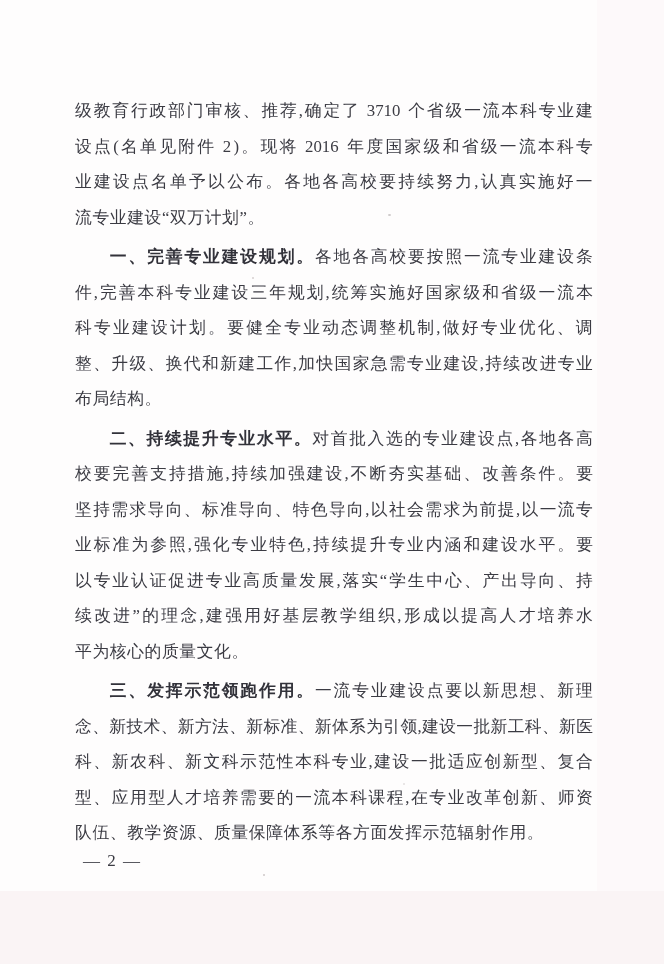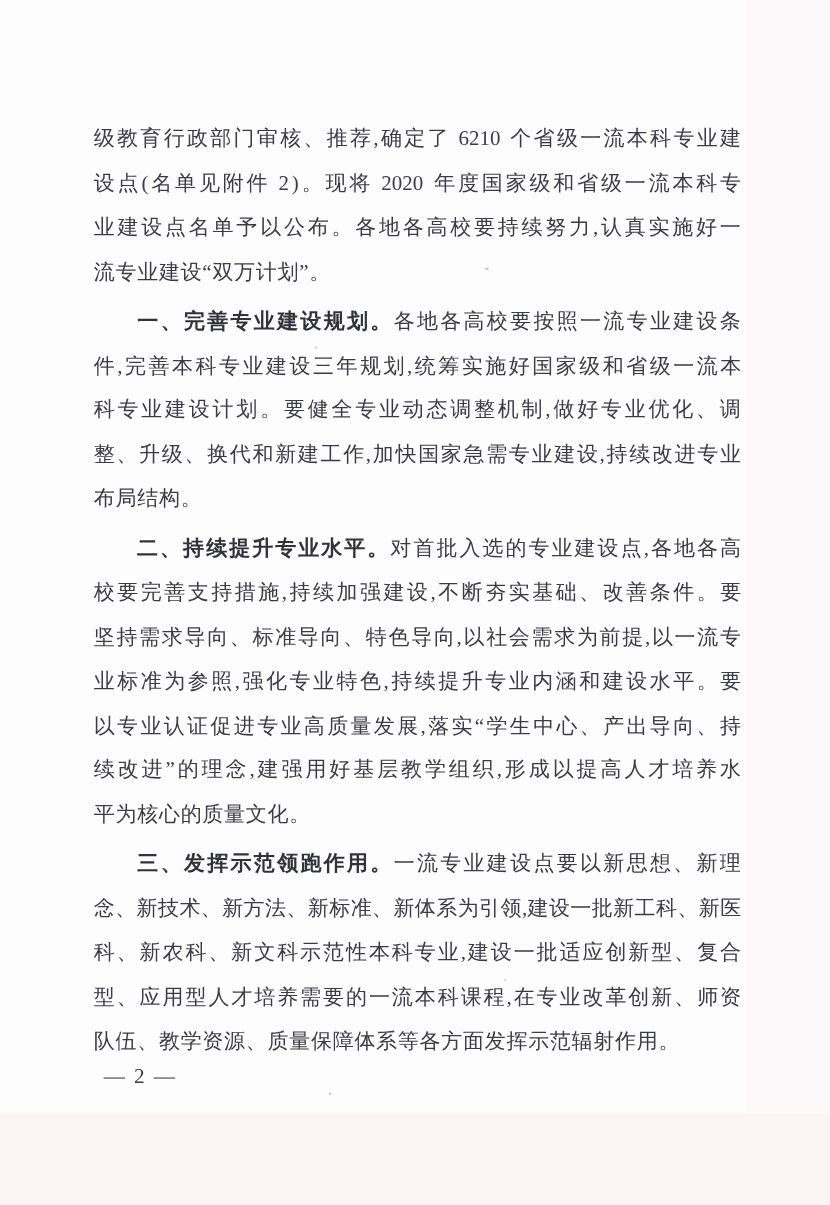--- a/index.html
+++ b/index.html
@@ -73,21 +73,21 @@
           <span class="tok">审</span>
           <span class="tok">核</span>
           <span class="tok">、</span>
           <span class="tok">推</span>
           <span class="tok">荐</span>
           <span class="tok">,</span>
           <span class="tok">确</span>
           <span class="tok">定</span>
           <span class="tok">了</span>
           <span class="tok"> </span>
-          <span class="tok">6210</span>
+          <span class="tok">3710</span>
           <span class="tok"> </span>
           <span class="tok">个</span>
           <span class="tok">省</span>
           <span class="tok">级</span>
           <span class="tok">一</span>
           <span class="tok">流</span>
           <span class="tok">本</span>
           <span class="tok">科</span>
           <span class="tok">专</span>
           <span class="tok">业</span>
@@ -102,21 +102,21 @@
           <span class="tok">见</span>
           <span class="tok">附</span>
           <span class="tok">件</span>
           <span class="tok"> </span>
           <span class="tok">2</span>
           <span class="tok">)</span>
           <span class="tok">。</span>
           <span class="tok">现</span>
           <span class="tok">将</span>
           <span class="tok"> </span>
-          <span class="tok">2020</span>
+          <span class="tok">2016</span>
           <span class="tok"> </span>
           <span class="tok">年</span>
           <span class="tok">度</span>
           <span class="tok">国</span>
           <span class="tok">家</span>
           <span class="tok">级</span>
           <span class="tok">和</span>
           <span class="tok">省</span>
           <span class="tok">级</span>
           <span class="tok">一</span>

